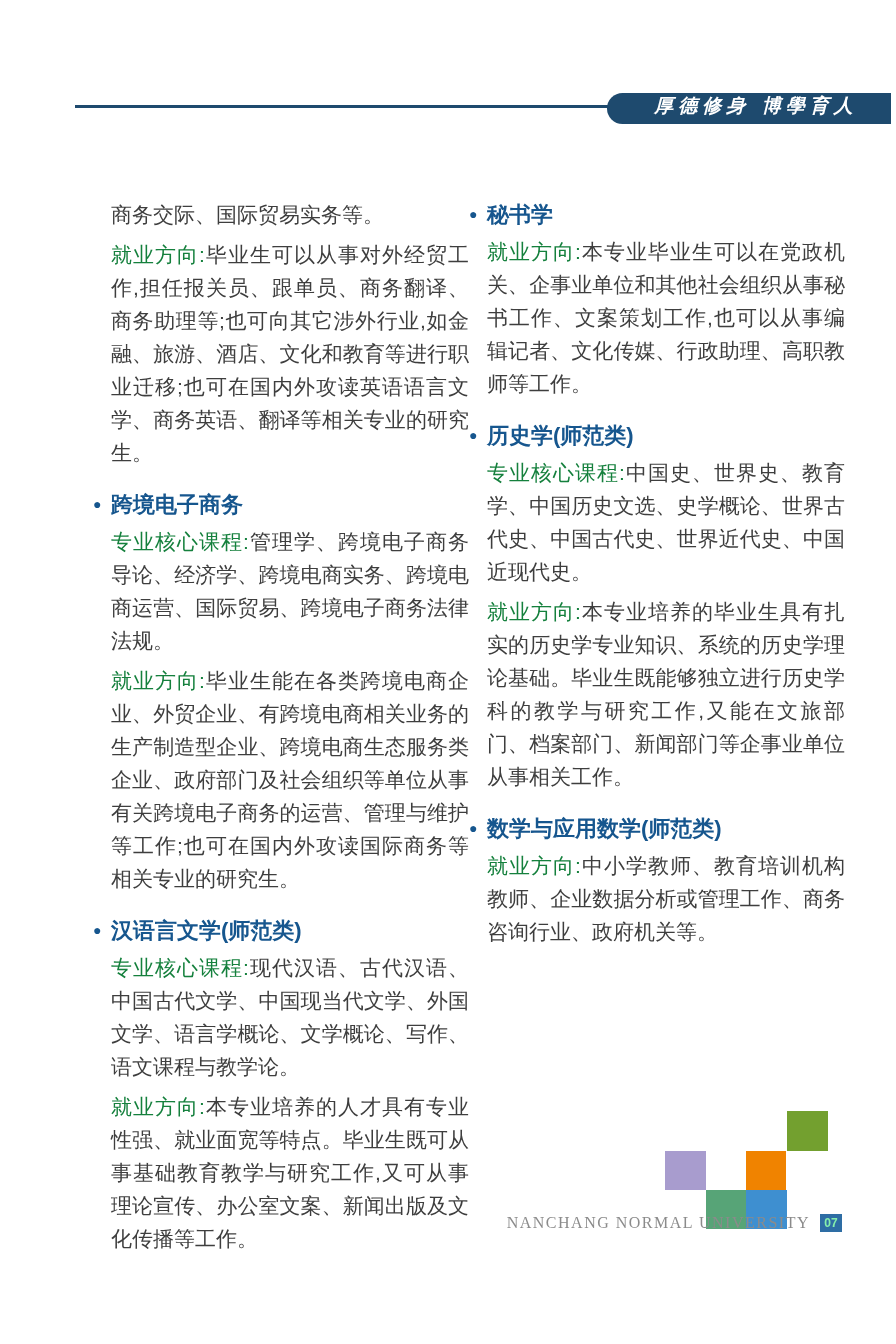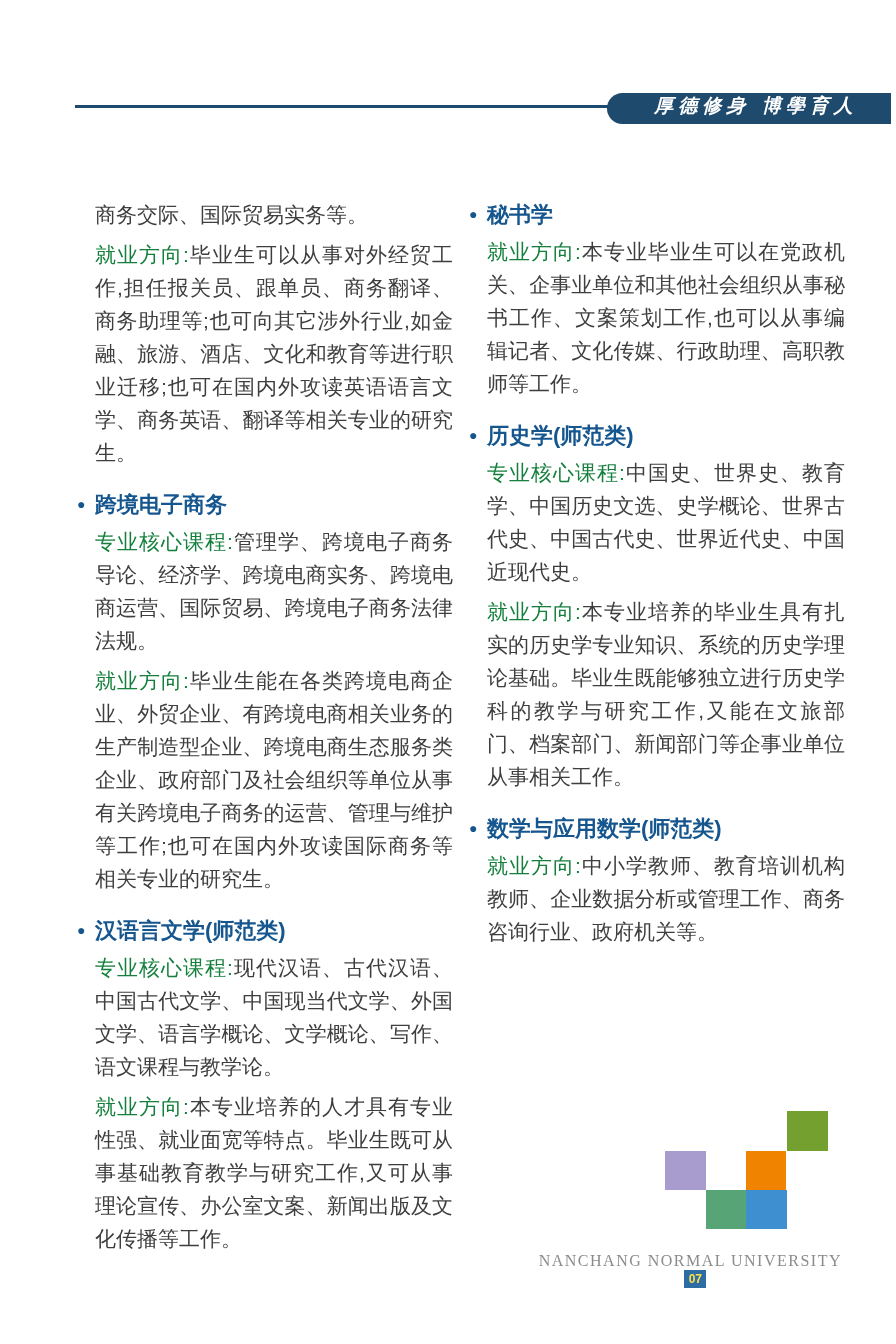--- a/index.html
+++ b/index.html
@@ -31,21 +31,21 @@
     white-space:nowrap;
     padding-left:14px;
   }
 
   
   .col{
     position:absolute;top:198px;width:358px;
     font-size:21px;line-height:33px;color:#3e3e3e;
     text-align:justify;
   }
-  .col-left{left:95px;}
+  .col-left{left:111px;}
   .col-right{left:487px;}
 
   .para{margin:0 0 7px 0;padding:0;}
   .label-red{color:#15803d;}
 
   .major-title{
     position:relative;
     margin:19px 0 4px 0;padding:0;
     font-size:22px;line-height:33px;font-weight:bold;
     color:#16568e;text-align:left;
@@ -59,32 +59,32 @@
   
   .square{position:absolute;width:41px;height:40px;}
   .sq-olive   {left:787px;top:1111px;}
   .sq-purple  {left:665px;top:1151px;height:39px;}
   .sq-orange  {left:746px;top:1151px;width:40px;height:39px;}
   .sq-seagreen{left:706px;top:1190px;width:40px;height:39px;}
   .sq-blue    {left:746px;top:1190px;height:39px;}
 
   
   .footer{
-    position:absolute;top:1252px;right:54px;
-    display:flex;align-items:center;flex-direction:column;
+    position:absolute;top:1214px;right:54px;
+    display:flex;align-items:center;
   }
   .footer-text{
     font-family:"Liberation Serif","DejaVu Serif",serif;
     font-size:16px;letter-spacing:1.5px;color:#8b8b8b;
     white-space:nowrap;
   }
   .page-badge{
     margin-left:10px;
     min-width:22px;height:18px;
-    background:#2e6da4;color:#fde047;
+    background:#2e6da4;color:#86efac;
     font-size:12px;font-weight:bold;line-height:18px;
     text-align:center;letter-spacing:0;
     font-family:"Liberation Sans",sans-serif;
   }
 </style>
 </head>
 <body>
 
 <div class="page">
 

